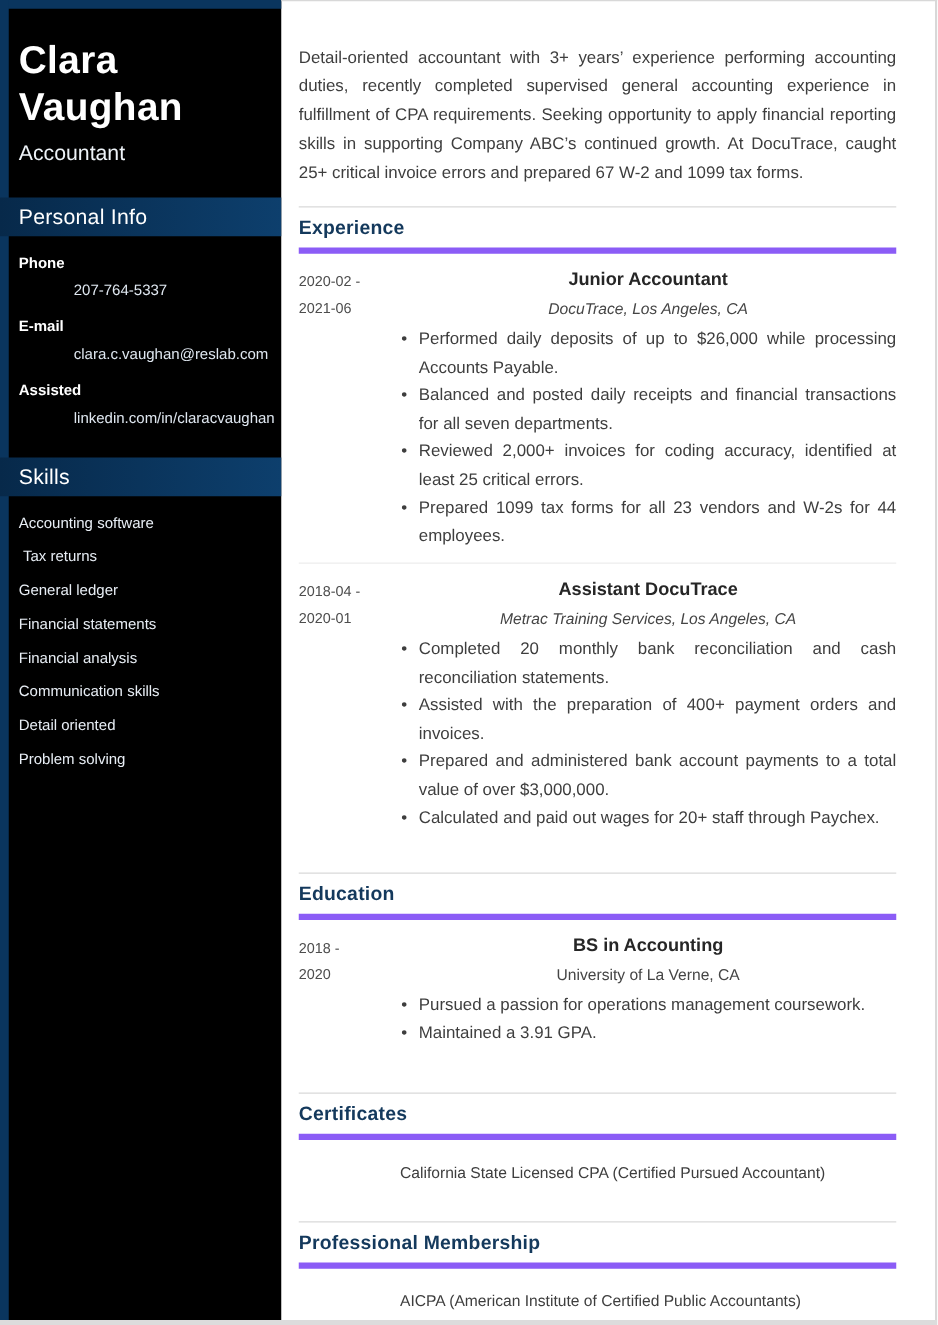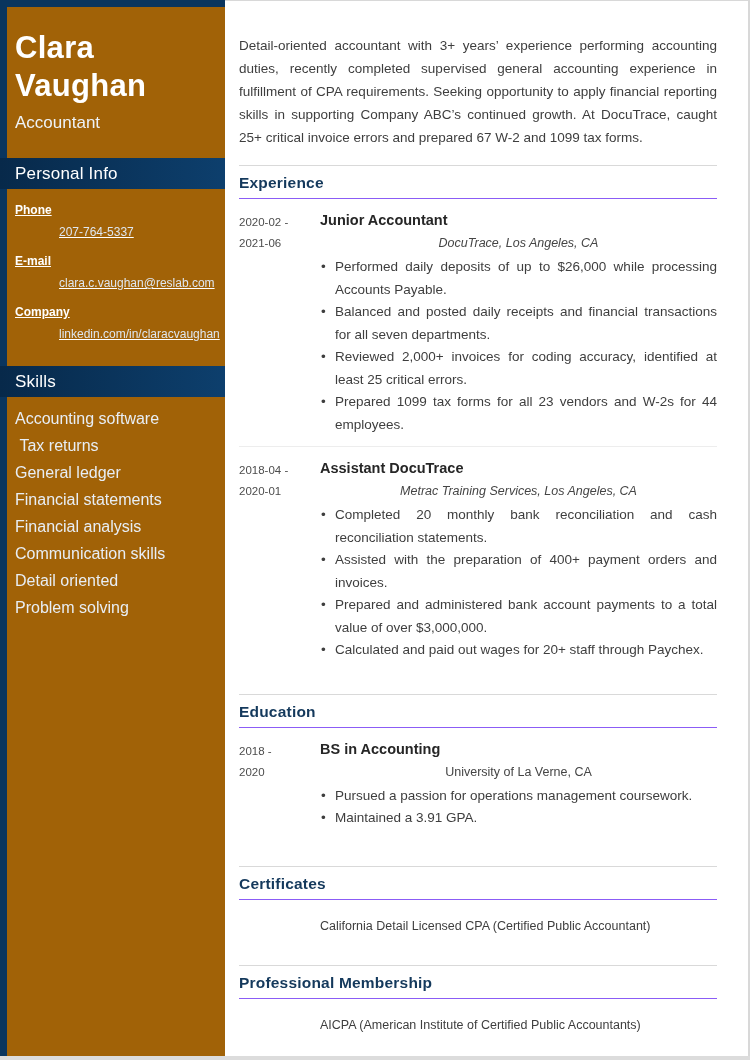--- a/index.html
+++ b/index.html
@@ -13,21 +13,21 @@
     overflow:hidden;
   }
   .edge-top    { position:absolute; top:0; left:225px; right:0; height:1px; background:#d8d8d8; }
   .edge-right  { position:absolute; top:0; right:0; width:2px; height:100%; background:#d8d8d8; }
   .edge-bottom { position:absolute; bottom:0; left:0; width:100%; height:4px; background:#dcdcdc; }
 
   
   .sidebar {
     position:absolute; left:0; top:0;
     width:225px; height:1056px;
-    background:#a16207;
+    background:#000000;
     border-top:7px solid #0a355e;
     border-left:7px solid #0a355e;
     color:#ffffff;
   }
   .name {
     margin:22px 0 0 8px;
     font-size:31px; font-weight:bold; line-height:38px;
     color:#ffffff; letter-spacing:0.3px;
   }
   .job-title {
@@ -35,58 +35,58 @@
     font-size:17px; line-height:22px; color:#eef3f8;
   }
   .side-band {
     margin:24px 0 0 -7px;
     height:31px; line-height:31px;
     padding-left:15px;
     background:linear-gradient(90deg,#07294a 0%,#0d3f6d 100%);
     font-size:17px; font-weight:normal; color:#ffffff;
     letter-spacing:0.2px;
   }
-  .info-list { margin:0 8px 0 8px;text-decoration:underline; }
+  .info-list { margin:0 8px 0 8px; }
   .info-label { margin-top:14px; font-size:12px; font-weight:bold; line-height:15px; color:#ffffff; }
   .info-value { margin-top:7px; font-size:12px; line-height:15px; color:#dfe7f0;margin-left:44px; }
   .skills-list { list-style:none; margin:14px 8px 0 8px; padding:0; }
   .skills-list li {
-    font-size:16px; line-height:15px; color:#e8eef5;
+    font-size:12px; line-height:15px; color:#e8eef5;
     margin-bottom:12px; white-space:pre-wrap;
   }
 
   
   .main {
     position:absolute; left:225px; top:0; right:0; bottom:0;
     padding:34px 33px 0 14px;
     color:#3e3e3e;
   }
   .summary {
     font-size:13.5px; line-height:23px;
     text-align:justify; color:#3e3e3e;
   }
   .section { margin-top:16px; }
   .section.edu { margin-top:22px; }
   .section.cert { margin-top:26px; }
   .section.memb { margin-top:6px; }
   .sec-head {
     border-top:1px solid #d9d9d9;
-    border-bottom:1px solid #8b5cf6;
+    border-bottom:5px solid #8b5cf6;
     padding:7px 0 6px 0;
     font-size:15.5px; font-weight:bold; line-height:19px;
     color:#14395c; letter-spacing:0.2px;
   }
   .entry {
     display:grid; grid-template-columns:81px 1fr;
     padding:11px 0 10px 0;
   }
   .entry + .entry { border-top:1px solid #ededed; }
   .dates { padding-top:2px; }
   .dates span { display:block; font-size:11.5px; line-height:21px; color:#4d4d4d; }
-  .entry-title { font-size:14.5px; font-weight:bold; line-height:21px; color:#262626; }
+  .entry-title { font-size:14.5px; font-weight:bold; line-height:21px; color:#262626;text-align:center; }
   .company { font-size:12.5px; line-height:21px; color:#454545; margin-top:2px;text-align:center; }
   .company.italic { font-style:italic; }
   .bullets { list-style:none; margin:2px 0 0 0; padding:0; }
   .bullets li {
     position:relative; padding-left:15px;
     font-size:13.5px; line-height:22.5px;
     text-align:justify; color:#3e3e3e;
   }
   .bullets li::before {
     content:"\2022";
@@ -107,21 +107,21 @@
       <span>Vaughan</span>
     </div>
     <div class="job-title">Accountant</div>
 
     <div class="side-band">Personal Info</div>
     <div class="info-list">
       <div class="info-label">Phone</div>
       <div class="info-value">207-764-5337</div>
       <div class="info-label">E-mail</div>
       <div class="info-value">clara.c.vaughan@reslab.com</div>
-      <div class="info-label">Company</div>
+      <div class="info-label">Assisted</div>
       <div class="info-value">linkedin.com/in/claracvaughan</div>
     </div>
 
     <div class="side-band">Skills</div>
     <ul class="skills-list">
         <li>Accounting software</li>
         <li> Tax returns</li>
         <li>General ledger</li>
         <li>Financial statements</li>
         <li>Financial analysis</li>
@@ -190,21 +190,21 @@
             </ul>
         </div>
       </div>
     </div>
 
     <div class="section cert">
       <div class="sec-head">Certificates</div>
       <div class="entry simple">
         <div class="dates"></div>
         <div class="entry-body">
-          <div class="simple-text">California Detail Licensed CPA (Certified Public Accountant)</div>
+          <div class="simple-text">California State Licensed CPA (Certified Pursued Accountant)</div>
         </div>
       </div>
     </div>
 
     <div class="section memb">
       <div class="sec-head">Professional Membership</div>
       <div class="entry simple">
         <div class="dates"></div>
         <div class="entry-body">
           <div class="simple-text">AICPA (American Institute of Certified Public Accountants)</div>

